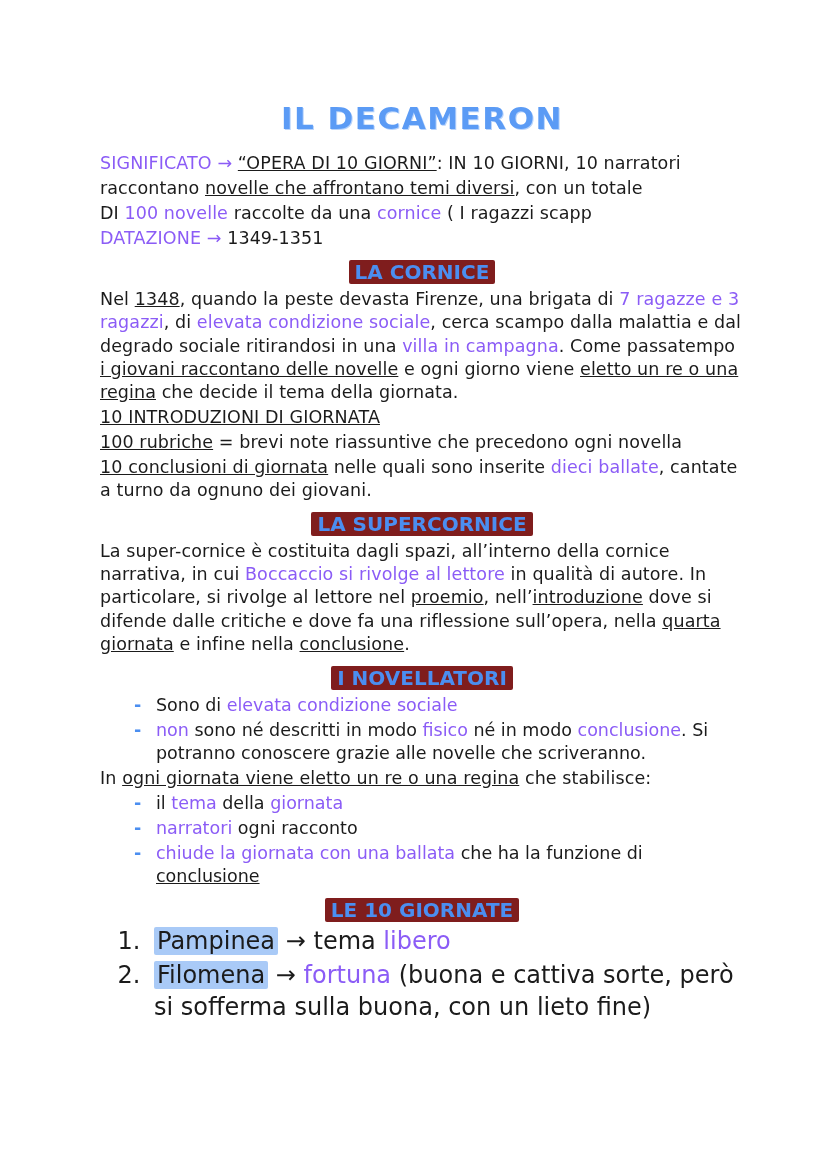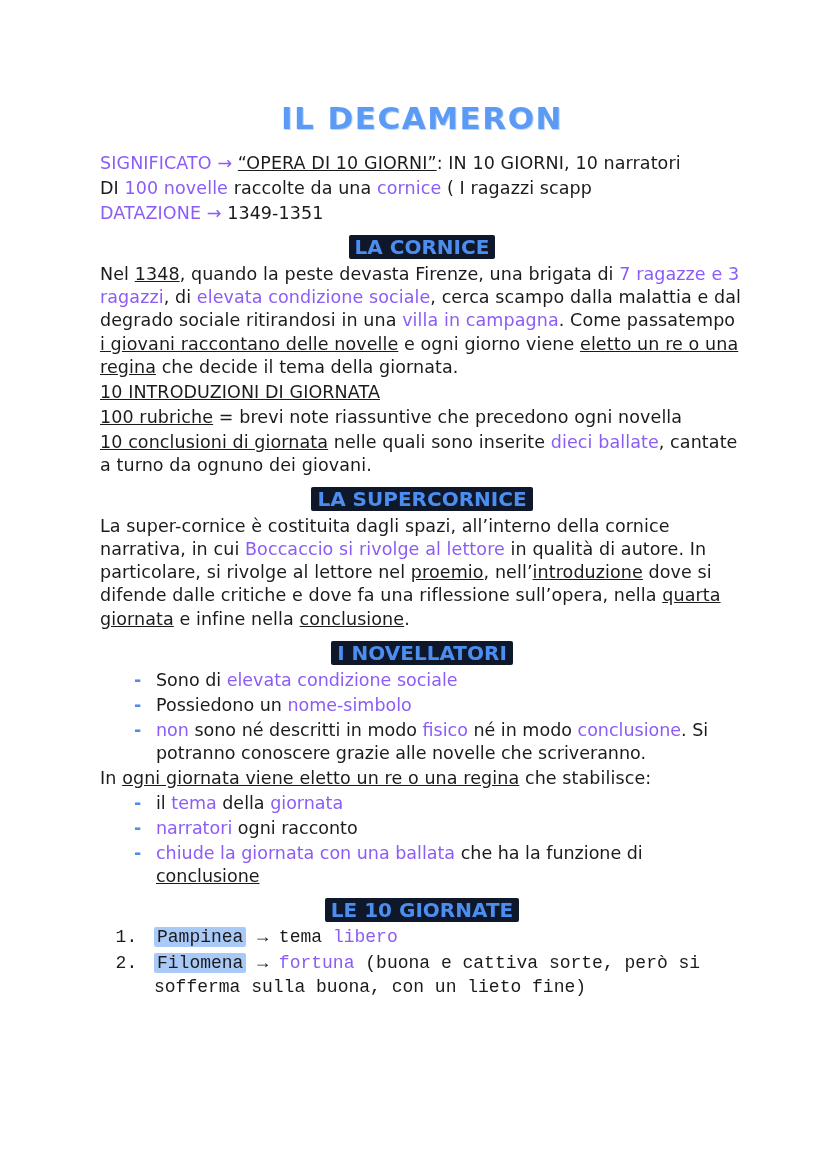--- a/index.html
+++ b/index.html
@@ -31,21 +31,21 @@
     margin: 12px 0 16px 0;
   }
   .section-head {
     text-align: center;
     font-size: 20px;
     font-weight: bold;
     color: #4b8ef0;
     margin: 10px 0 4px 0;
   }
   .section-head span.hl {
-    background: #0f172a;
+    background: #7f1d1d;
     padding: 0 6px;
     border-radius: 2px;
   }
   p.para {
     font-size: 17.5px;
     line-height: 1.32;
     margin: 0 0 2px 0;
     letter-spacing: 0.1px;
   }
   .blue { color: #8b5cf6; }
@@ -69,39 +69,41 @@
     left: 4px;
     top: 0;
     color: #4b8ef0;
     font-weight: bold;
   }
   ol.num-list {
     margin: 2px 0 2px 0;
     padding-left: 48px;
   }
   ol.num-list > li {
-    font-size: 18px;
+    font-size: 24px;
     line-height: 1.32;
     margin-bottom: 2px;
     padding-left: 6px;
-    font-family: Liberation Mono, monospace;
   }
 </style>
 </head>
 <body>
 
 <div class="page">
 
   <h1 class="title">IL DECAMERON</h1>
 
   <div>
     <p class="para">
       <span class="blue">SIGNIFICATO</span>
       <span class="blue">→</span>
       <span class="u">“OPERA DI 10 GIORNI”</span><span>: IN 10 GIORNI, 10 narratori</span>
+    </p>
+    <p class="para">
+      <span>raccontano </span><span class="u">novelle che affrontano temi diversi</span><span>, con un totale</span>
     </p>
     <p class="para">
       <span>DI </span><span class="blue">100 novelle</span><span> raccolte da una </span><span class="blue">cornice</span><span> ( I ragazzi scapp</span>
     </p>
     <p class="para">
       <span class="blue">DATAZIONE</span>
       <span class="blue">→</span>
       <span>1349-1351</span>
     </p>
   </div>
@@ -132,21 +134,20 @@
   <p class="para">
     La super-cornice è costituita dagli spazi, all’interno della cornice narrativa, in cui <span class="blue">Boccaccio si rivolge al lettore</span> in qualità di autore. In particolare, si rivolge al lettore nel <span class="u">proemio</span>, nell’<span class="u">introduzione</span> dove si difende dalle critiche e dove fa una riflessione sull’opera, nella <span class="u">quarta giornata</span> e infine nella <span class="u">conclusione</span>.
   </p>
 
   <h2 class="section-head">
     <span class="hl">I NOVELLATORI</span>
   </h2>
 
   <ul class="dash-list">
     <li>Sono di <span class="blue">elevata condizione sociale</span></li>
-    <li>Possiedono un <span class="blue">nome-simbolo</span></li>
     <li><span class="blue">non</span> sono né descritti in modo <span class="blue">fisico</span> né in modo <span class="blue">conclusione</span>. Si potranno conoscere grazie alle novelle che scriveranno.</li>
   </ul>
 
 
   <p class="para">
     In <span class="u">ogni giornata viene eletto un re o una regina</span> che stabilisce:
   </p>
 
   <ul class="dash-list">
     <li>il <span class="blue">tema</span> della <span class="blue">giornata</span></li>

